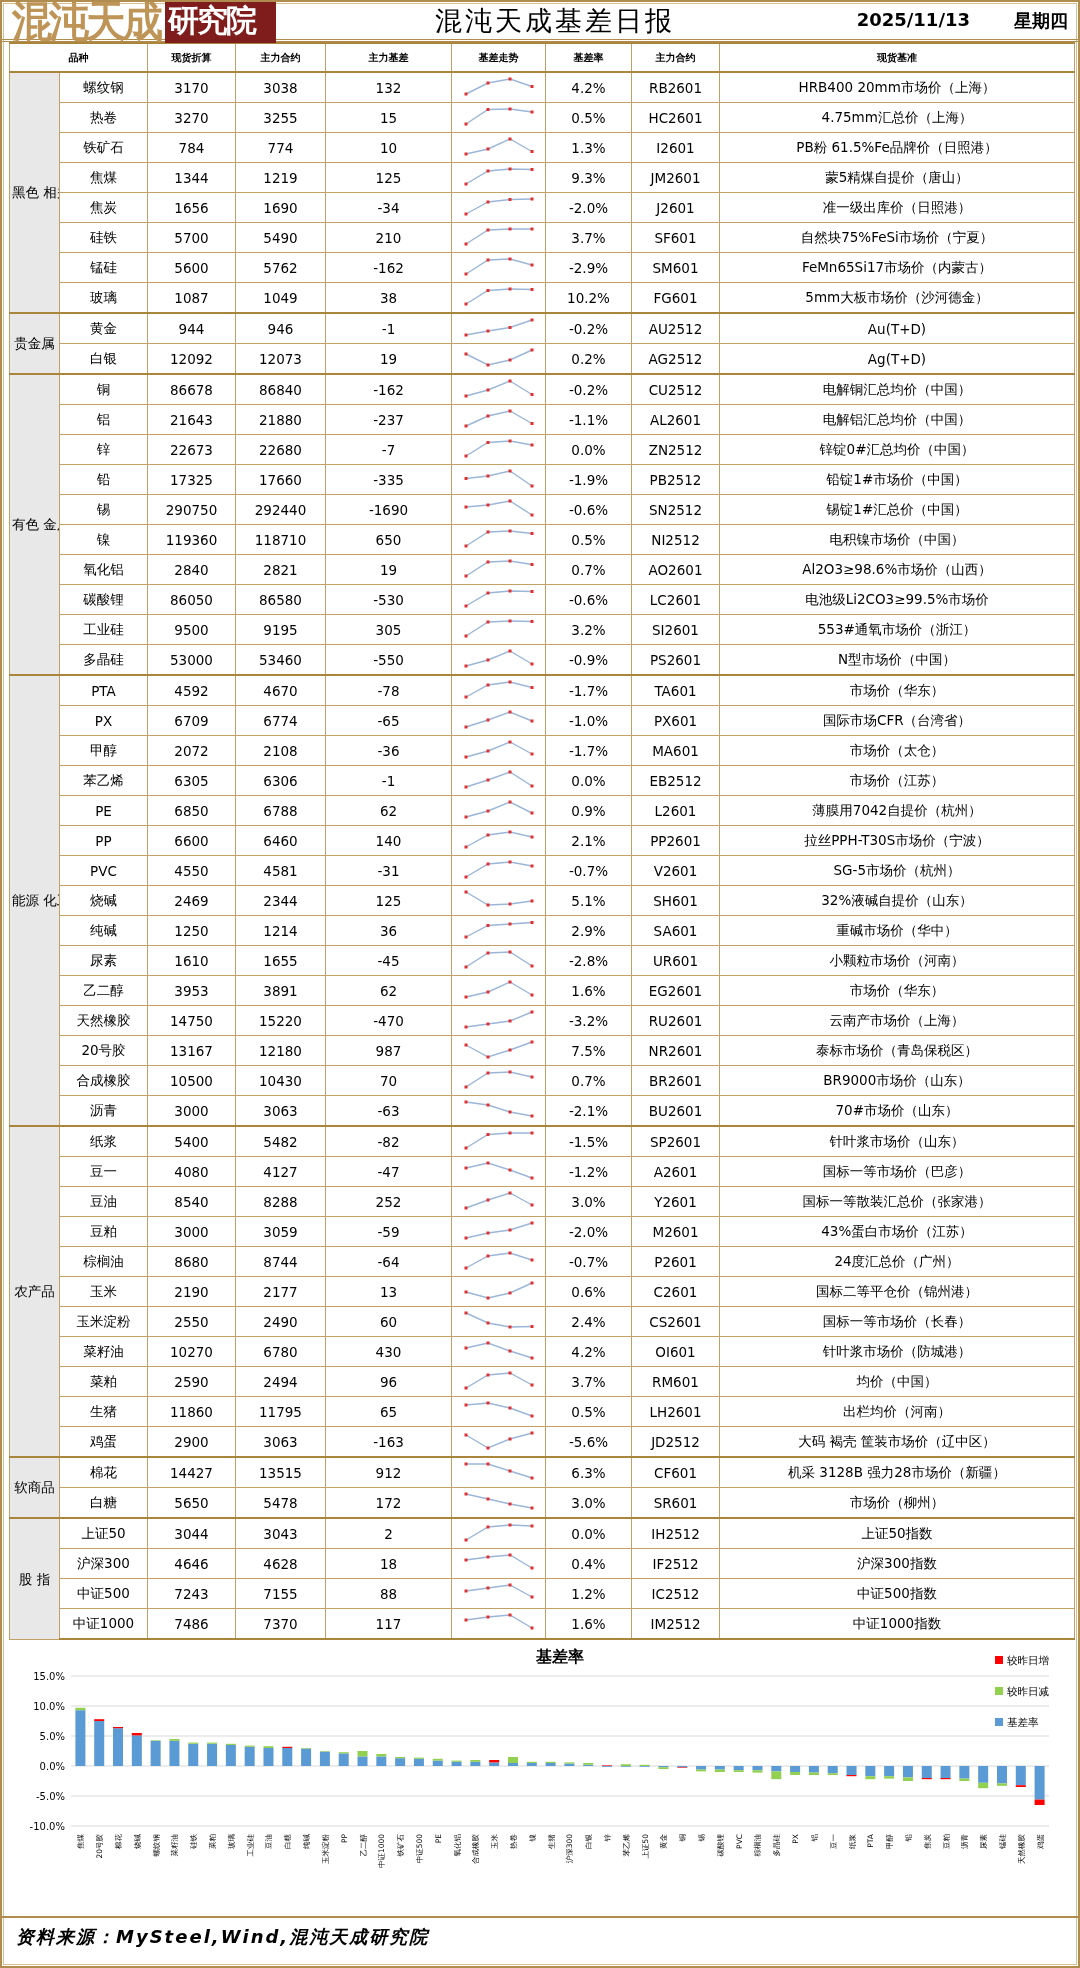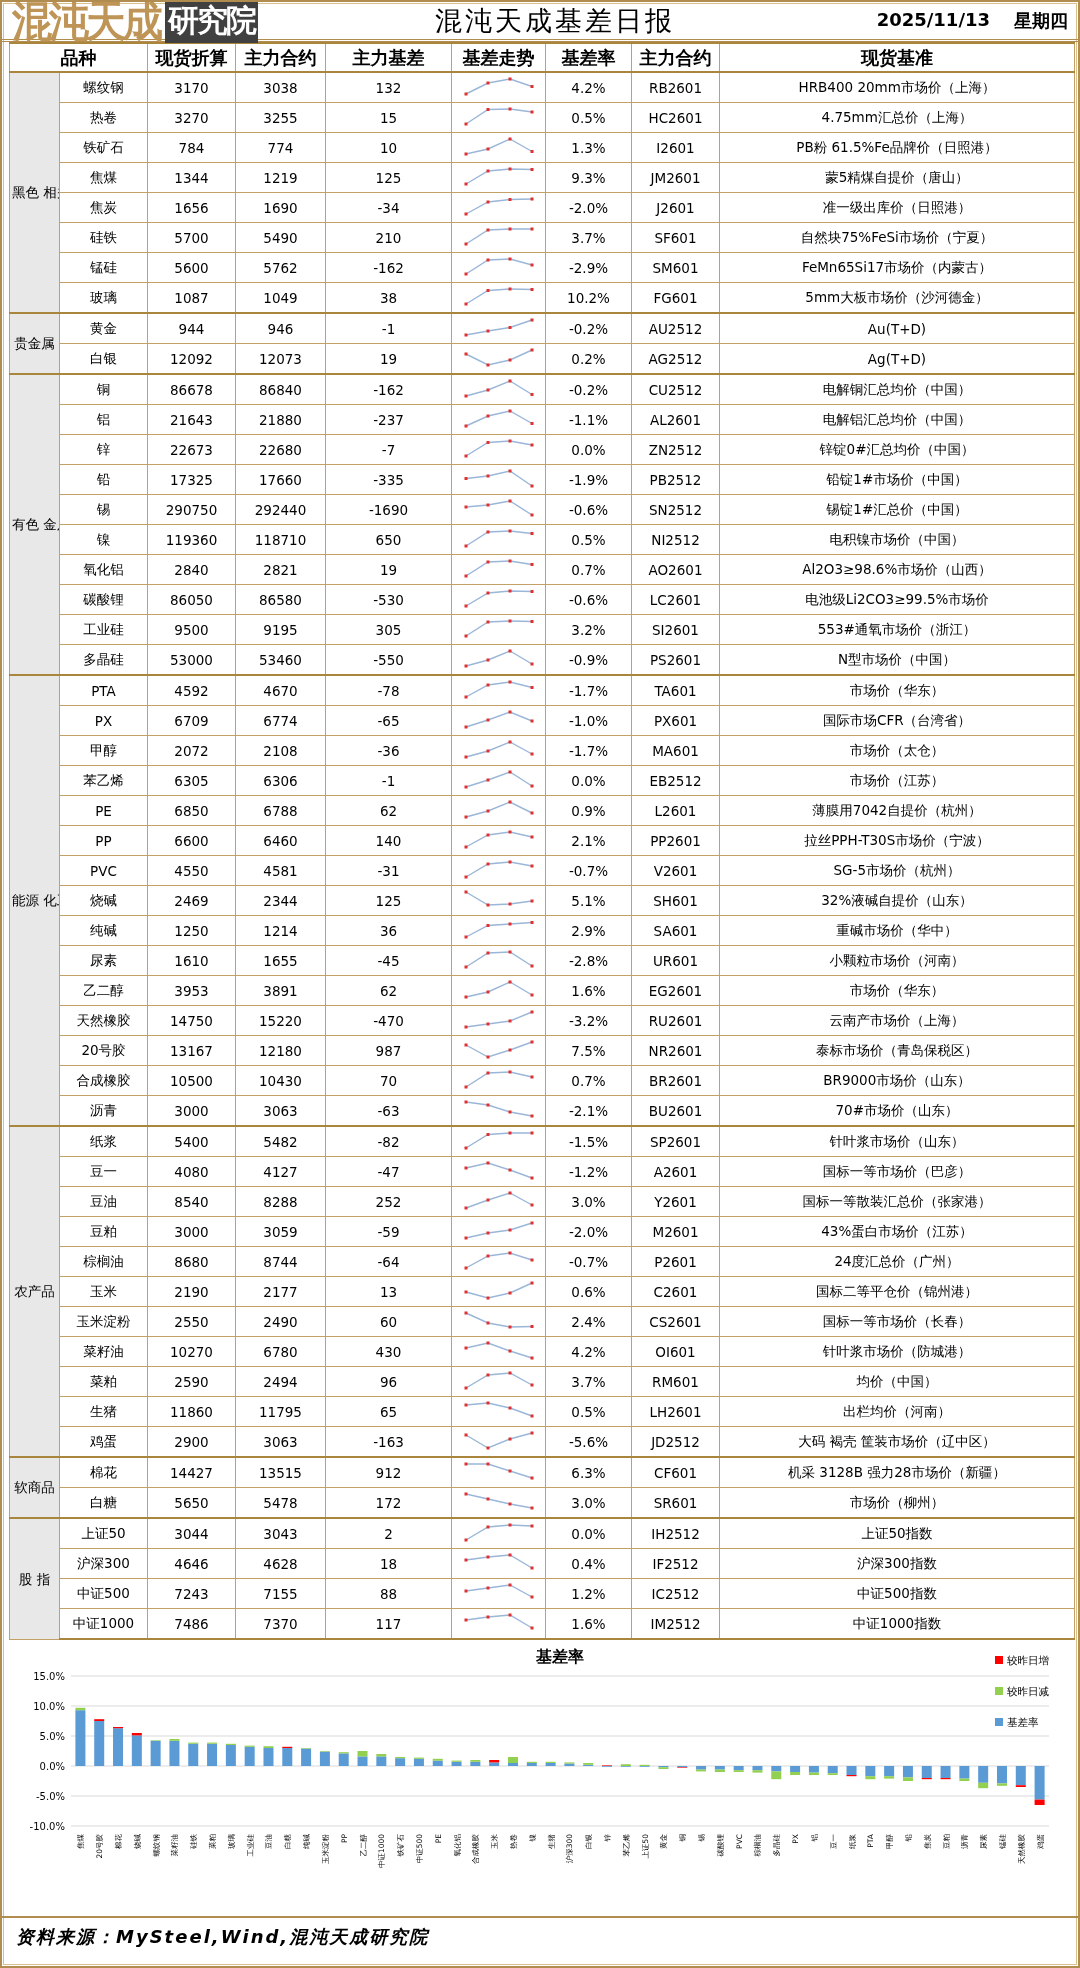--- a/index.html
+++ b/index.html
@@ -5,29 +5,29 @@
   html,body{margin:0;padding:0;background:#fff;}
   body{font-family:"DejaVu Sans","Liberation Sans",sans-serif;color:#000;}
   .page{position:relative;width:1080px;height:1968px;box-sizing:border-box;
         border:2px solid #b08d4f;box-shadow:inset 0 0 0 1px #fff, inset 0 0 0 2px #d9c08d;
         background:#fff;overflow:hidden;}
   
   .hdr{display:flex;align-items:center;height:40px;border-bottom:3px double #b08d4f;padding:0 10px;box-sizing:border-box;}
   .logo{display:flex;align-items:center;gap:5px;flex:0 0 330px;}
   .logo-main{color:#bf9557;font-family:"DejaVu Serif","Liberation Serif",serif;font-weight:bold;
              font-size:40px;letter-spacing:-3px;transform:scaleY(1.08);line-height:1;}
-  .logo-block{background:#404040;color:#fff;font-family:"DejaVu Serif","Liberation Serif",serif;
-              font-weight:bold;font-size:31px;line-height:1;padding:6px 3px 7px 3px;letter-spacing:-2px;}
+  .logo-block{background:#7f1d1d;color:#fff;font-family:"DejaVu Serif","Liberation Serif",serif;
+              font-weight:bold;font-size:31px;line-height:1;padding:6px 21px 7px 3px;letter-spacing:-2px;}
   .title{flex:1;text-align:center;font-size:27px;font-weight:normal;letter-spacing:3px;}
-  .dateblk{flex:0 0 300px;display:flex;justify-content:flex-end;gap:24px;font-size:18px;font-weight:bold;}
+  .dateblk{flex:0 0 300px;display:flex;justify-content:flex-end;gap:44px;font-size:18px;font-weight:bold;}
   
   table.basis{border-collapse:collapse;table-layout:fixed;margin:0 7px;width:1066px;}
   table.basis th, table.basis td{border:1px solid #c3a065;text-align:center;vertical-align:middle;
         padding:0 2px;height:30px;font-size:13.5px;overflow:hidden;white-space:nowrap;box-sizing:border-box;}
-  table.basis th{font-weight:bold;font-size:18px;height:29px;border-top:2px solid #a9863c;border-bottom:2px solid #a9863c;}
+  table.basis th{font-weight:bold;font-size:10px;height:29px;border-top:2px solid #a9863c;border-bottom:2px solid #a9863c;}
   td.group-cell{background:#e8e8e8;white-space:pre-line;line-height:1.35;font-size:14px;border-left:2px solid #a9863c;}
   tr.group-start td{border-top:2px solid #a9863c;}
   td.benchmark{font-size:13px;}
   td.spark{padding:0;}
   td.c-last{border-right:2px solid #a9863c;}
   tr.t-last td{border-bottom:2px solid #a9863c;}
   
   .chartwrap{margin:2px 7px 0 7px;}
   
   .footer{border-top:2px solid #b08d4f;margin-top:2px;height:38px;display:flex;align-items:center;

